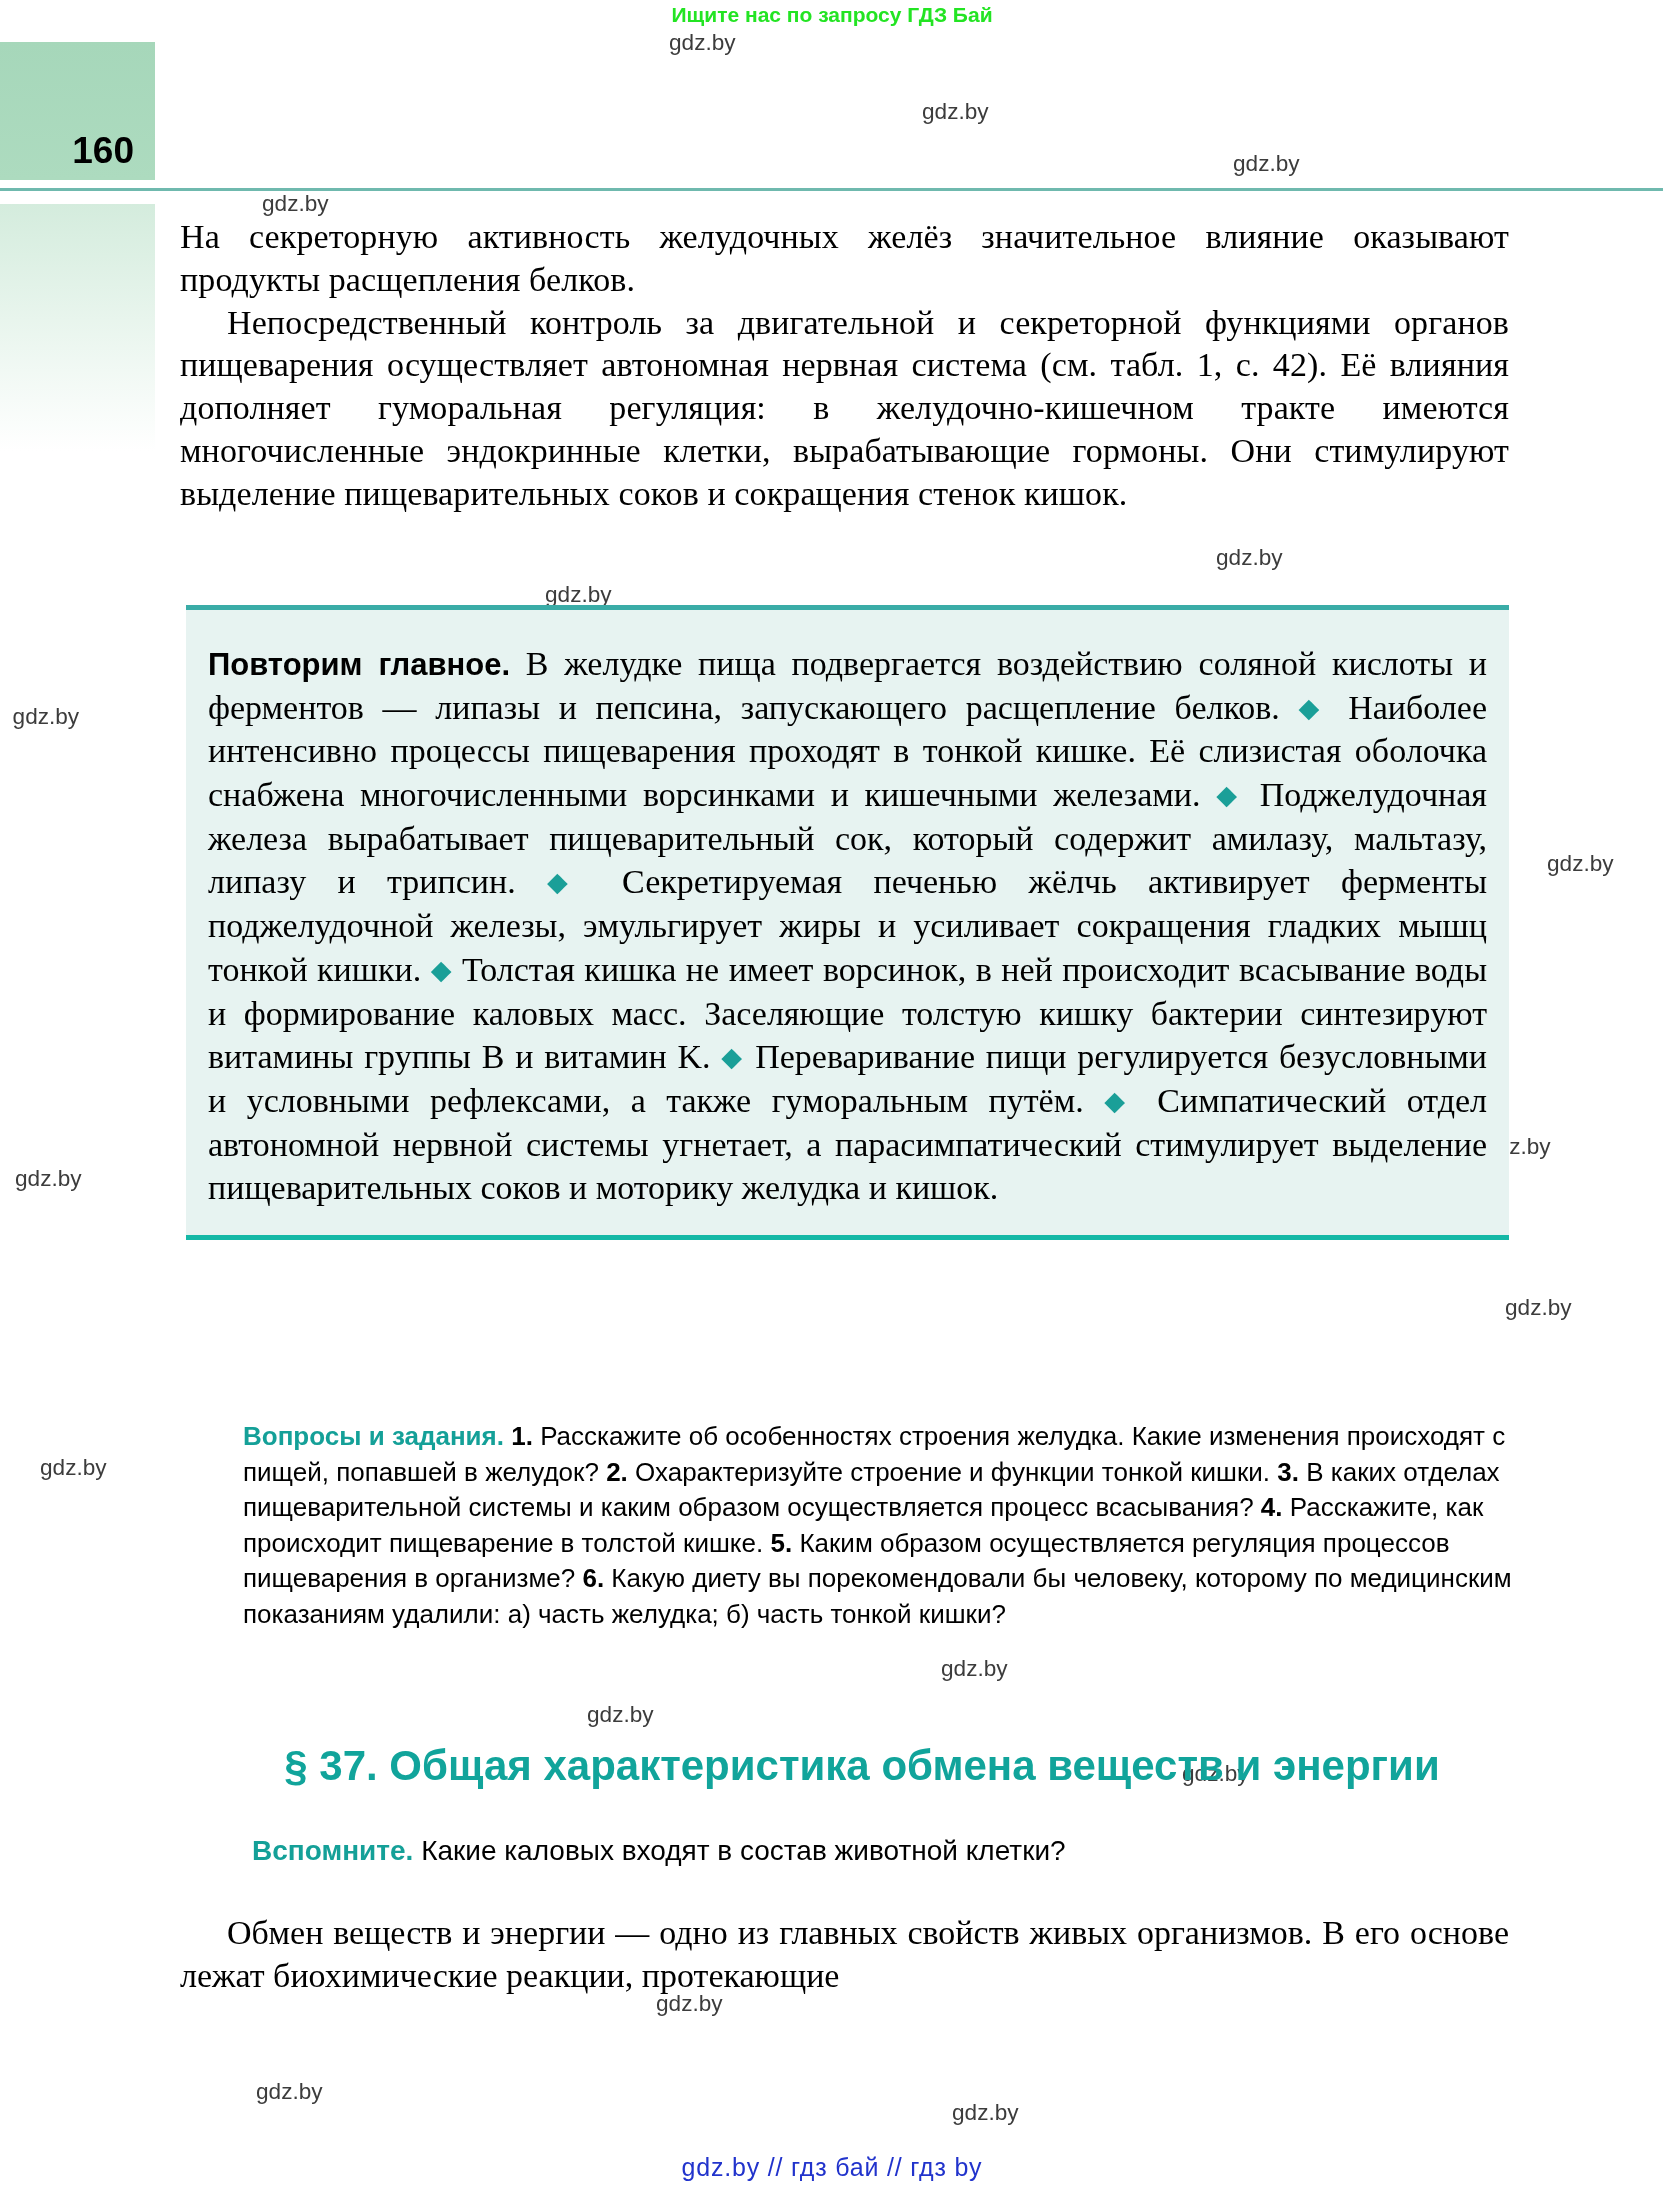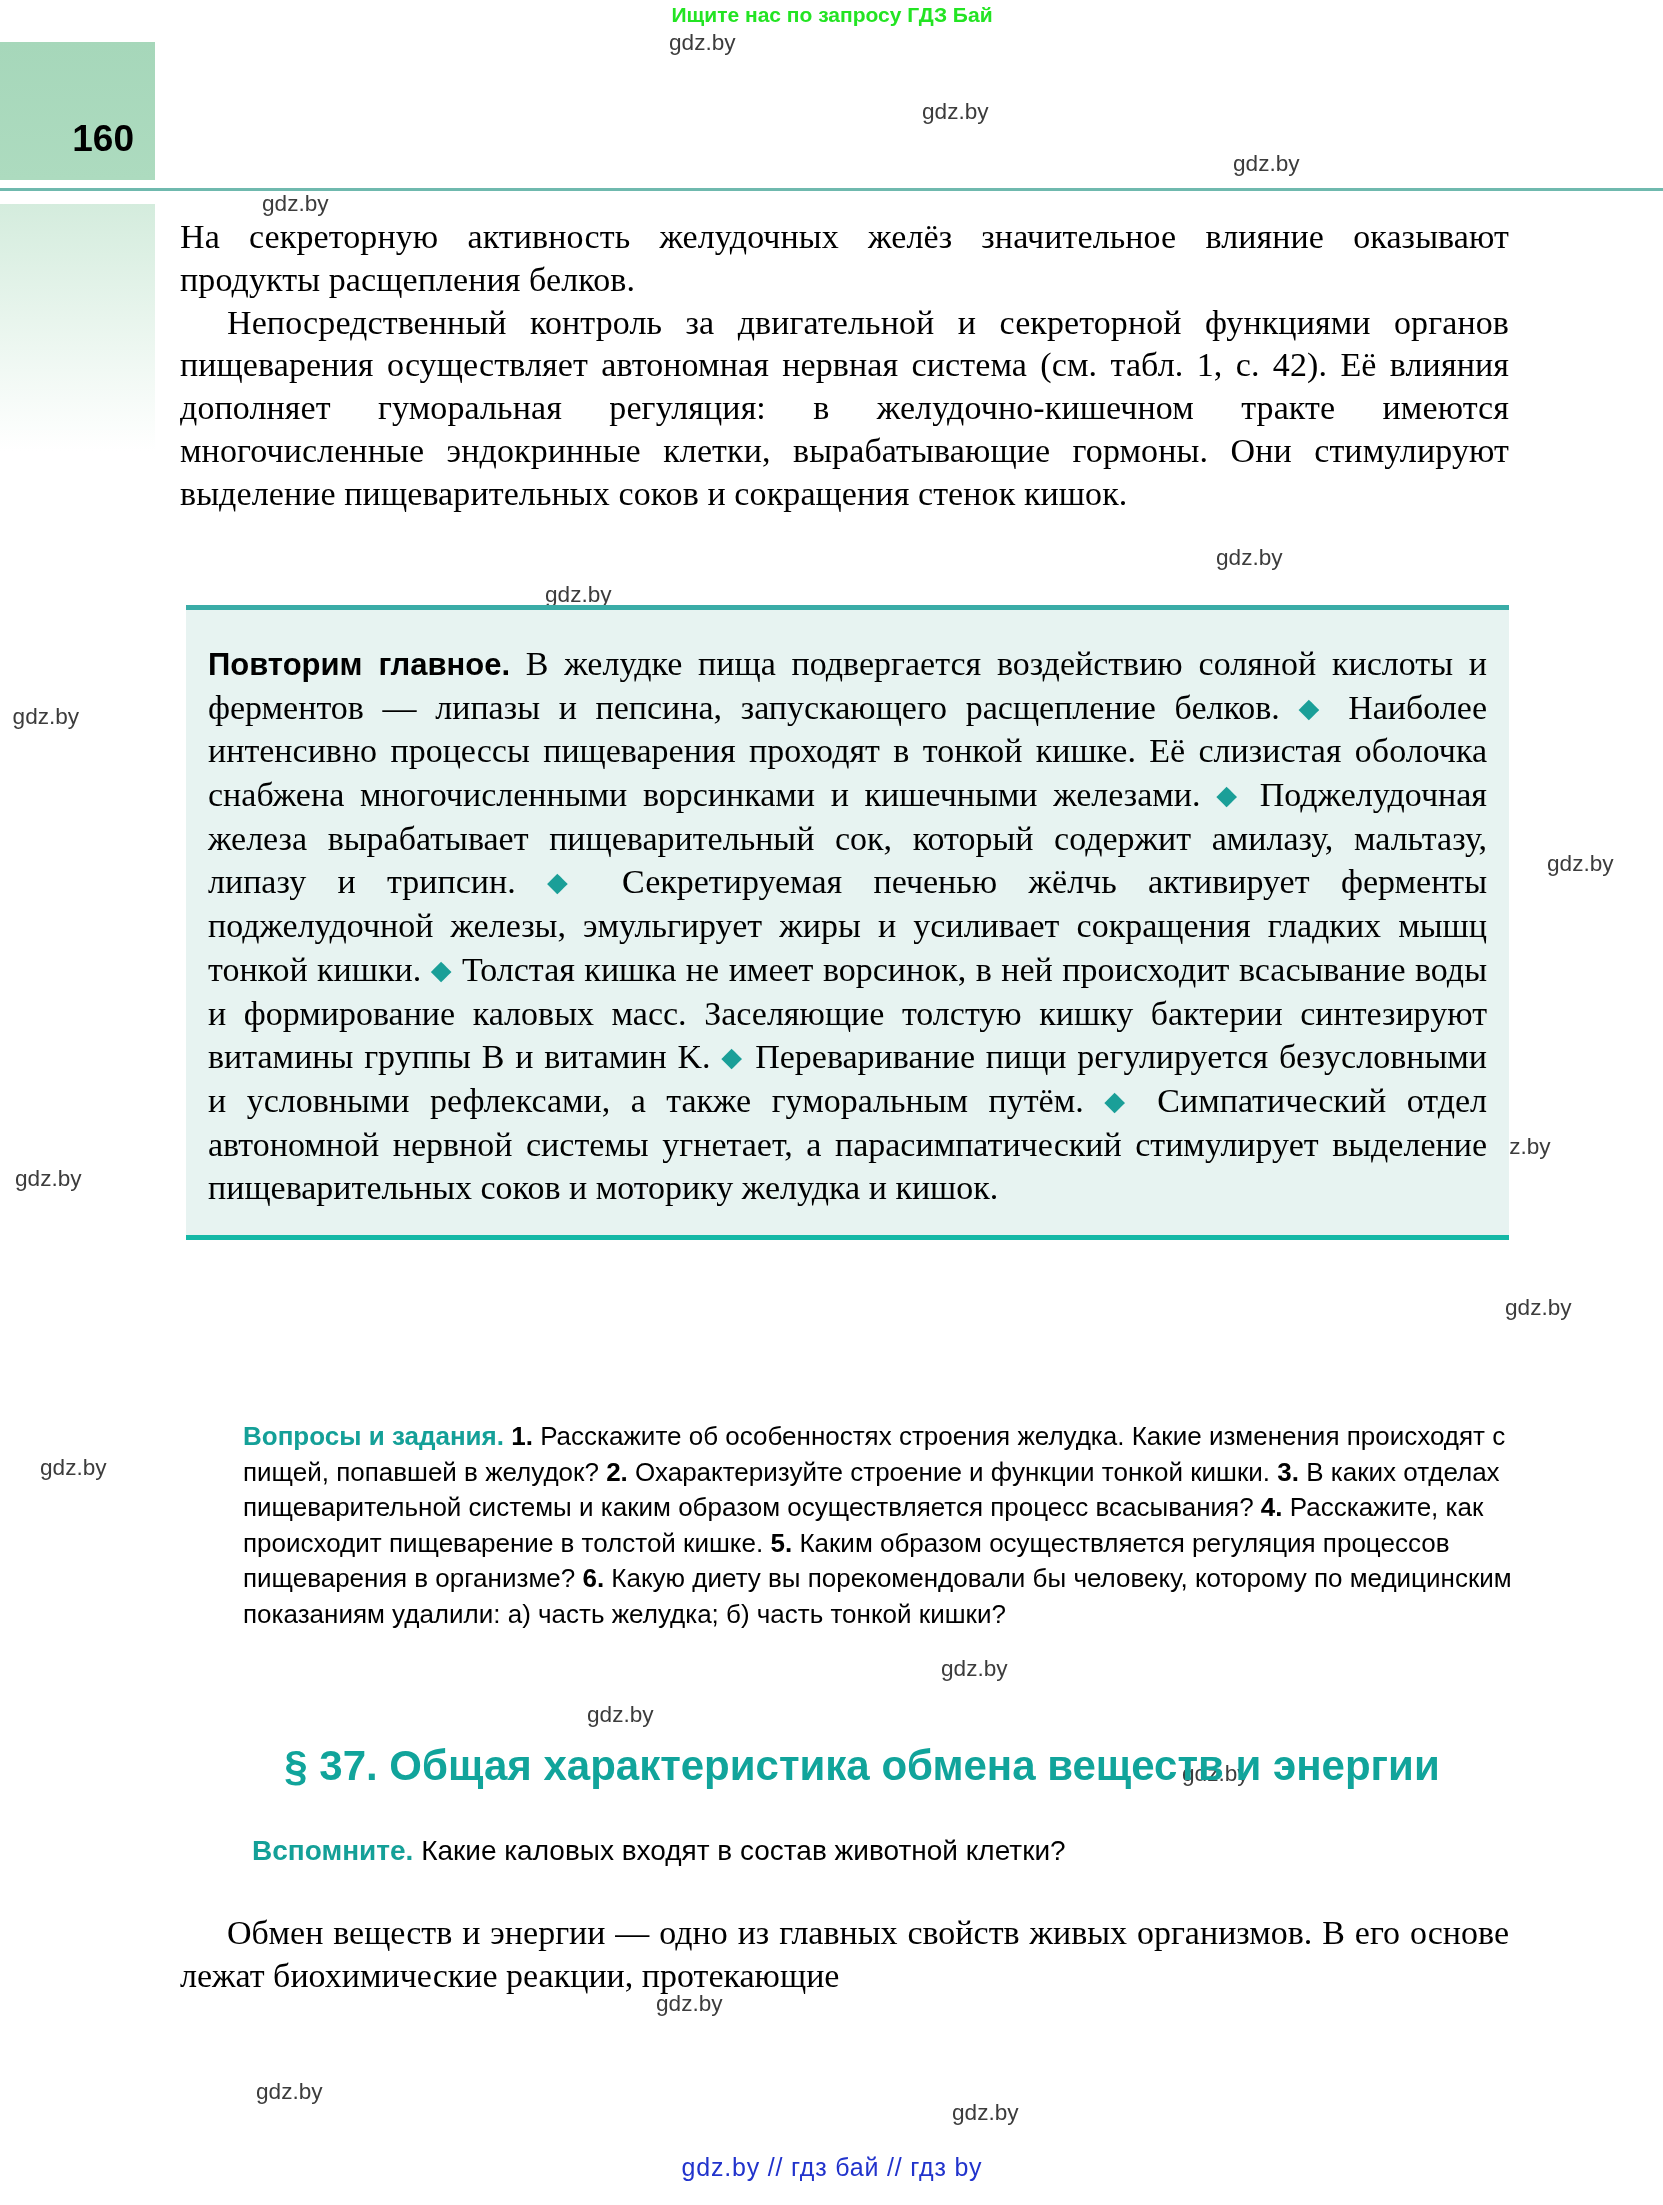--- a/index.html
+++ b/index.html
@@ -70,21 +70,21 @@
     top: 204px;
     width: 155px;
     height: 247px;
     background: linear-gradient(180deg, #d4ecdd 0%, #ffffff 100%);
   }
 
   
   .page-number {
     position: absolute;
     left: 0;
-    top: 120px;
+    top: 132px;
     width: 134px;
     text-align: right;
     font-family: "Liberation Sans", "DejaVu Sans", sans-serif;
     font-size: 37px;
     font-weight: bold;
     color: #000;
     line-height: 1;
   }
   .running-head {
     position: absolute;

